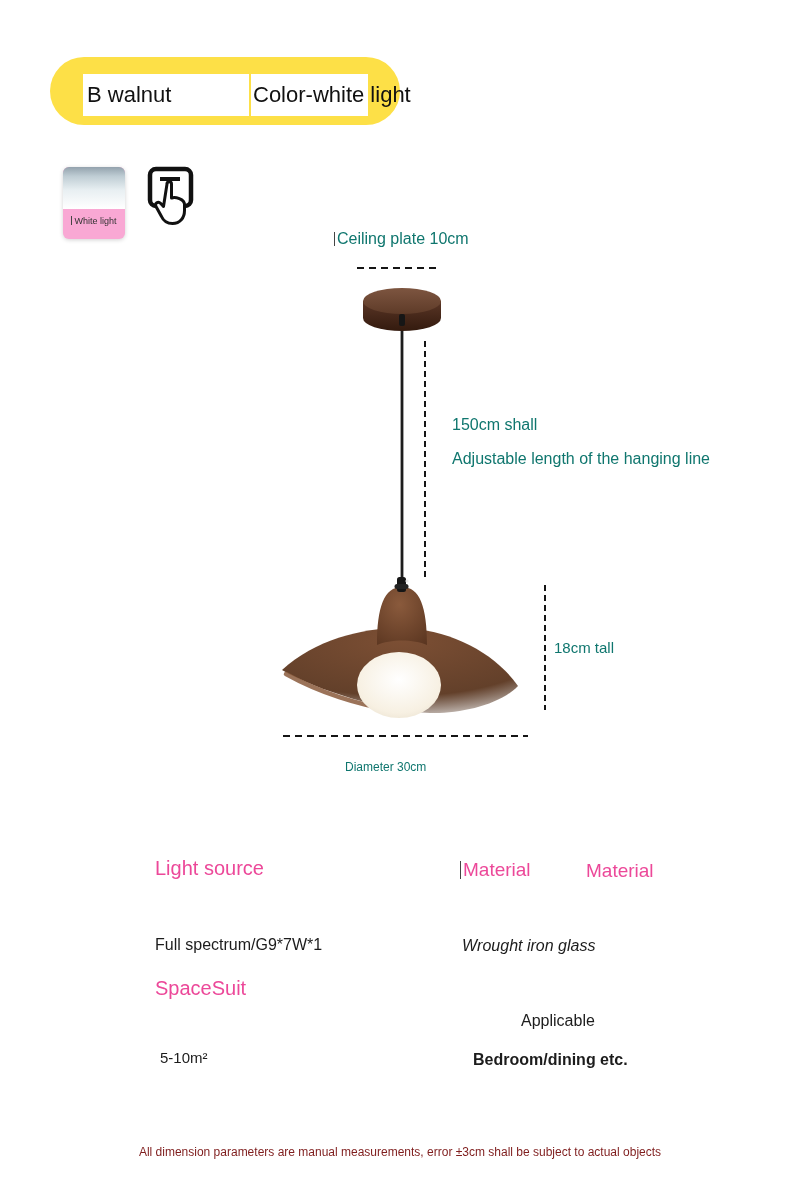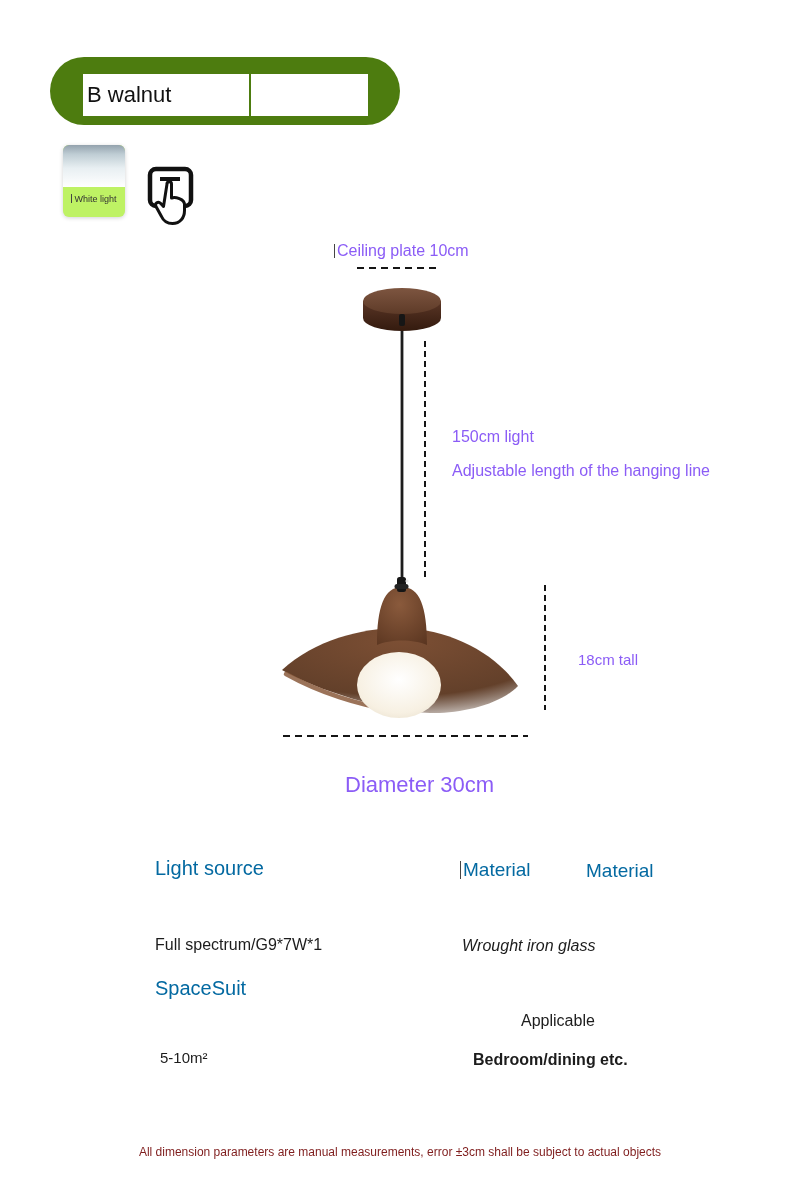--- a/index.html
+++ b/index.html
@@ -2,61 +2,61 @@
 <html><head>
 <meta charset="utf-8">
 <style>
   html,body{margin:0;padding:0;background:#ffffff;}
   .page{
     position:relative;width:800px;height:1200px;background:#ffffff;
     font-family:"Liberation Sans", sans-serif;color:#1a1a1a;overflow:hidden;
   }
   
   .variant-pill{position:absolute;left:50px;top:57px;width:350px;height:68px;
-    border-radius:34px;background:#4d7c0f;}
+    border-radius:34px;background:#fde047;}
   .pill-box{position:absolute;background:#ffffff;}
   .pill-box.b1{left:33px;top:17px;width:166px;height:42px;}
   .pill-box.b2{left:201px;top:17px;width:117px;height:42px;}
   .pill-text{position:absolute;top:17px;height:42px;line-height:42px;
     font-size:22px;color:#111;white-space:nowrap;z-index:2;}
   .pill-text.t1{left:37px;}
   .pill-text.t2{left:203px;}
   
-  .thumb{position:absolute;left:63px;top:145px;width:62px;height:72px;
-    border-radius:6px;background:#bef264;overflow:hidden;
+  .thumb{position:absolute;left:63px;top:167px;width:62px;height:72px;
+    border-radius:6px;background:#f9a8d4;overflow:hidden;
     box-shadow:0 1px 4px rgba(0,0,0,0.18);}
   .thumb-img{width:100%;height:42px;
     background:linear-gradient(180deg,#93a2ad 0%,#bfcdd4 22%,#e8eff2 55%,#ffffff 100%);}
   .thumb-caption{margin-top:7px;text-align:center;font-size:9px;color:#333;white-space:nowrap;}
   .click-icon{position:absolute;left:143px;top:165px;}
   
   .dash-h{position:absolute;height:2px;
     background:repeating-linear-gradient(to right,#151515 0 7px,transparent 7px 12px);}
   .dash-v{position:absolute;width:2px;
     background:repeating-linear-gradient(to bottom,#151515 0 6px,transparent 6px 10px);}
   .dash-ceiling{left:357px;top:267px;width:84px;}
   .dash-height{left:424px;top:341px;height:238px;}
   .dash-shade{left:544px;top:585px;height:125px;}
   .dash-diameter{left:283px;top:735px;width:245px;}
   
-  .dlabel{position:absolute;white-space:nowrap;color:#8b5cf6;margin-top:12px;}
+  .dlabel{position:absolute;white-space:nowrap;color:#0f766e;}
   .lbl-ceiling{left:334px;top:230px;font-size:16px;}
   .lbl-height{left:452px;top:416px;font-size:16px;}
   .lbl-adjust{left:452px;top:450px;font-size:16px;}
-  .lbl-shade{left:578px;top:639px;font-size:15px;}
-  .lbl-diameter{left:345px;top:760px;font-size:22px;}
+  .lbl-shade{left:554px;top:639px;font-size:15px;}
+  .lbl-diameter{left:345px;top:760px;font-size:12px;}
   .vbar{display:inline-block;width:1px;height:14px;background:#444;
     margin-right:2px;vertical-align:-2px;}
   .vbar.small{height:9px;vertical-align:-1px;}
   .vbar.tall{height:18px;vertical-align:-3px;}
   
   .lamp-svg{position:absolute;left:280px;top:285px;}
   
   .spec{position:absolute;white-space:nowrap;}
-  .spec-title{font-size:20px;color:#0369a1;}
+  .spec-title{font-size:20px;color:#ec4899;}
   .spec-title.mid{font-size:19px;}
   .spec-value{font-size:16px;color:#1c1c1c;margin-top:32px;}
   .sp-light-t{left:155px;top:857px;}
   .sp-light-v{left:155px;top:904px;}
   .sp-mat-t{left:460px;top:859px;}
   .sp-mat-t2{left:586px;top:860px;}
   .sp-mat-v{left:462px;top:905px;font-style:italic;}
   .sp-space-t{left:155px;top:977px;text-align:center;}
   .sp-space-v{left:160px;top:1017px;font-size:15px;}
   .sp-app-t{left:521px;top:980px;font-size:16px;}
@@ -67,20 +67,21 @@
 </style>
 </head>
 <body>
 
 <div class="page">
 
   <div class="variant-pill">
     <div class="pill-box b1"></div>
     <div class="pill-box b2"></div>
     <span class="pill-text t1">B walnut</span>
+    <span class="pill-text t2">Color-white light</span>
   </div>
 
   <div class="thumb">
     <div class="thumb-img"></div>
     <div class="thumb-caption"><span class="vbar small"></span><span>White light</span></div>
   </div>
 
   <svg class="click-icon" width="56" height="62" viewBox="0 0 56 62">
     <rect x="7" y="4" width="41" height="37" rx="6" fill="none" stroke="#111" stroke-width="4.5"></rect>
     <line x1="17" y1="14" x2="37" y2="14" stroke="#111" stroke-width="4"></line>
@@ -140,21 +141,21 @@
       <circle cx="127" cy="296" r="1.6" fill="#e8e8e8"></circle>
     </g>
   </svg>
 
   <div class="dash-h dash-ceiling"></div>
   <div class="dash-v dash-height"></div>
   <div class="dash-v dash-shade"></div>
   <div class="dash-h dash-diameter"></div>
 
   <div class="dlabel lbl-ceiling"><span class="vbar"></span><span>Ceiling plate 10cm</span></div>
-  <div class="dlabel lbl-height">150cm light</div>
+  <div class="dlabel lbl-height">150cm shall</div>
   <div class="dlabel lbl-adjust">Adjustable length of the hanging line</div>
   <div class="dlabel lbl-shade">18cm tall</div>
   <div class="dlabel lbl-diameter">Diameter 30cm</div>
 
   <div class="spec spec-title sp-light-t">Light source</div>
   <div class="spec spec-value sp-light-v">Full spectrum/G9*7W*1</div>
 
   <div class="spec spec-title mid sp-mat-t"><span class="vbar tall"></span><span>Material</span></div>
   <div class="spec spec-title mid sp-mat-t2">Material</div>
   <div class="spec spec-value sp-mat-v">Wrought iron glass</div>

